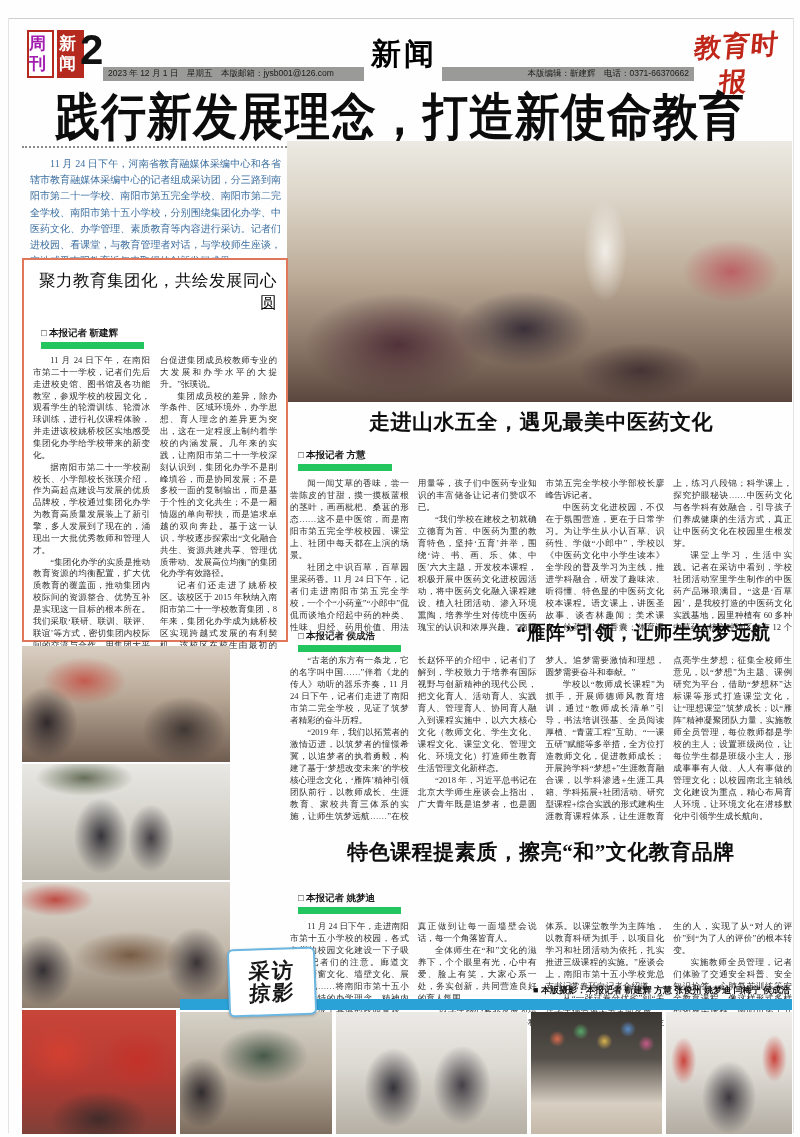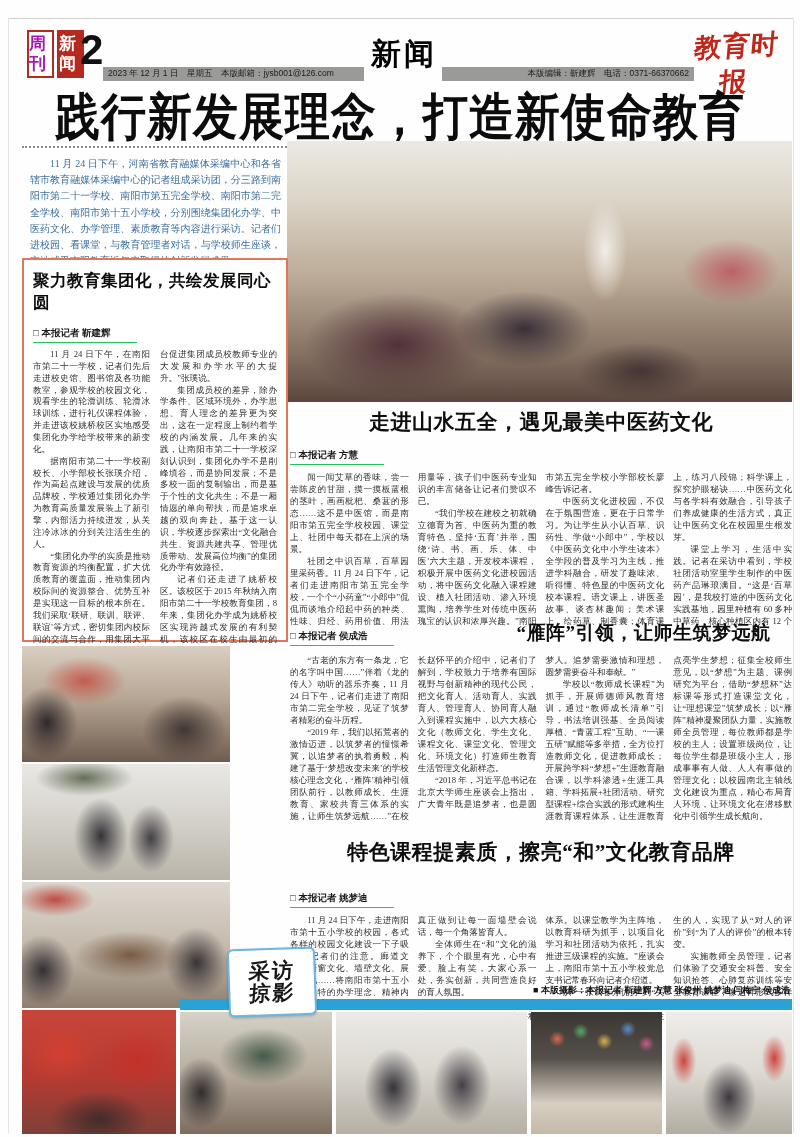--- a/index.html
+++ b/index.html
@@ -84,22 +84,22 @@
       linear-gradient(180deg,#3a3632 0%,#55504a 38%,#d8cfc2 75%,#c4b8a8 100%);}
   .ph-b4{left:666px;top:1012px;width:126px;height:122px;
     background:
       radial-gradient(ellipse 18px 34px at 14% 40%,rgba(200,52,44,.9) 0%,rgba(200,52,44,0) 70%),
       radial-gradient(ellipse 18px 34px at 86% 38%,rgba(200,52,44,.9) 0%,rgba(200,52,44,0) 70%),
       radial-gradient(ellipse 40px 54px at 50% 70%,rgba(44,40,48,.9) 0%,rgba(44,40,48,0) 68%),
       linear-gradient(180deg,#efedea 0%,#ddd9d2 50%,#b2aca2 100%);}
 
   
   .box-article{position:absolute;left:22px;top:258px;width:266px;height:384px;border:2px solid #e0765a;background:#fff;box-sizing:border-box;padding:8px 9px;}
-  .box-title{text-align:left;font-size:16.5px;font-weight:700;color:#0d0d0d;letter-spacing:.5px;margin:2px 0 8px;}
-  .byline{font-size:9.5px;font-weight:700;color:#1a1a1a;border-bottom:1px solid #22c55e;display:inline-block;padding:0 26px 2px 0;margin-bottom:6px;font-family:Liberation Sans, sans-serif;}
+  .box-title{text-align:right;font-size:16.5px;font-weight:400;color:#0d0d0d;letter-spacing:.5px;margin:2px 0 8px;}
+  .byline{font-size:9.5px;font-weight:700;color:#1a1a1a;border-bottom:7px solid #22c55e;display:inline-block;padding:0 26px 2px 0;margin-bottom:6px;font-family:Liberation Serif, serif;margin-left:8px;}
   .box-cols{column-count:2;column-gap:10px;height:300px;overflow:hidden;font-size:8.6px;line-height:1.38;color:#2d2d2d;text-align:justify;}
   .body-text p{margin:0;text-indent:2em;}
 
   
   .article{position:absolute;left:290px;width:502px;}
   .art-title{text-align:center;font-weight:900;color:#0d0d0d;letter-spacing:.5px;}
   .a2{top:408px;height:217px;}
   .a2 .art-title{font-size:21px;margin:0 0 8px;}
   .a3{top:628px;height:208px;}
   .a3-head{position:relative;height:26px;}
@@ -147,21 +147,21 @@
       <p>11 月 24 日下午，河南省教育融媒体采编中心和各省辖市教育融媒体采编中心的记者组成采访团，分三路到南阳市第二十一学校、南阳市第五完全学校、南阳市第二完全学校、南阳市第十五小学校，分别围绕集团化办学、中医药文化、办学管理、素质教育等内容进行采访。记者们进校园、看课堂，与教育管理者对话，与学校师生座谈，实地感受南阳教育近年来取得的创新发展成果。</p>
     </div>
 
   <div class="photo ph-main"></div>
 
   <div class="box-article">
     <div class="box-title">聚力教育集团化，共绘发展同心圆</div>
     <div class="byline">□ 本报记者 靳建辉</div>
     <div class="box-cols body-text">
         <p>11 月 24 日下午，在南阳市第二十一学校，记者们先后走进校史馆、图书馆及各功能教室，参观学校的校园文化，观看学生的轮滑训练、轮滑冰球训练，进行礼仪课程体验，并走进该校姚桥校区实地感受集团化办学给学校带来的新变化。</p>
-        <p>据南阳市第二十一学校副校长、小学部校长张璞介绍，作为高起点建设与发展的优质品牌校，学校通过集团化办学为教育高质量发展装上了新引擎，内部活力持续迸发，从关注冷冰冰的分到关注活生生的人。</p>
+        <p>据南阳市第二十一学校副校长、小学部校长张璞介绍，作为高起点建设与发展的优质品牌校，学校通过集团化办学为教育高质量发展装上了新引擎，多人发展到了现在的，涌现出一大批优秀教师和管理人才。</p>
         <p>“集团化办学的实质是推动教育资源的均衡配置，扩大优质教育的覆盖面，推动集团内校际间的资源整合、优势互补是实现这一目标的根本所在。我们采取‘联研、联训、联评、联谊’等方式，密切集团内校际间的交流与合作，用集团大平台促进集团成员校教师专业的大发展和办学水平的大提升。”张璞说。</p>
         <p>集团成员校的差异，除办学条件、区域环境外，办学思想、育人理念的差异更为突出，这在一定程度上制约着学校的内涵发展。几年来的实践，让南阳市第二十一学校深刻认识到，集团化办学不是削峰填谷，而是协同发展；不是多校一面的复制输出，而是基于个性的文化共生；不是一厢情愿的单向帮扶，而是追求卓越的双向奔赴。基于这一认识，学校逐步探索出“文化融合共生、资源共建共享、管理优质带动、发展高位均衡”的集团化办学有效路径。</p>
         <p>记者们还走进了姚桥校区。该校区于 2015 年秋纳入南阳市第二十一学校教育集团，8 年来，集团化办学成为姚桥校区实现跨越式发展的有利契机，该校区在校生由最初的 200 多人发展到了现在的 2000 余人，教学质量显著提升，艺体教育特色鲜明。</p>
       </div>
   </div>
 
   <div class="article a2">
     <div class="art-title">走进山水五全，遇见最美中医药文化</div>
     <div class="byline">□ 本报记者 方慧</div>
     <div class="cols4 body-text">

